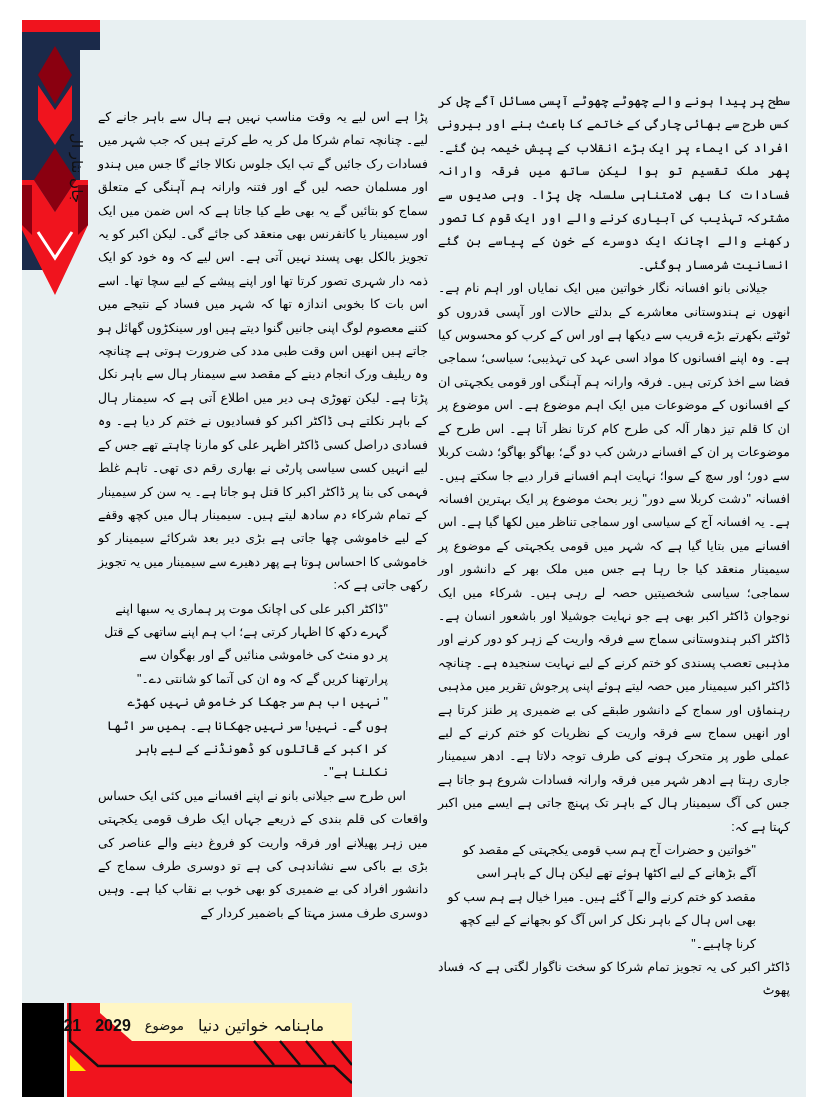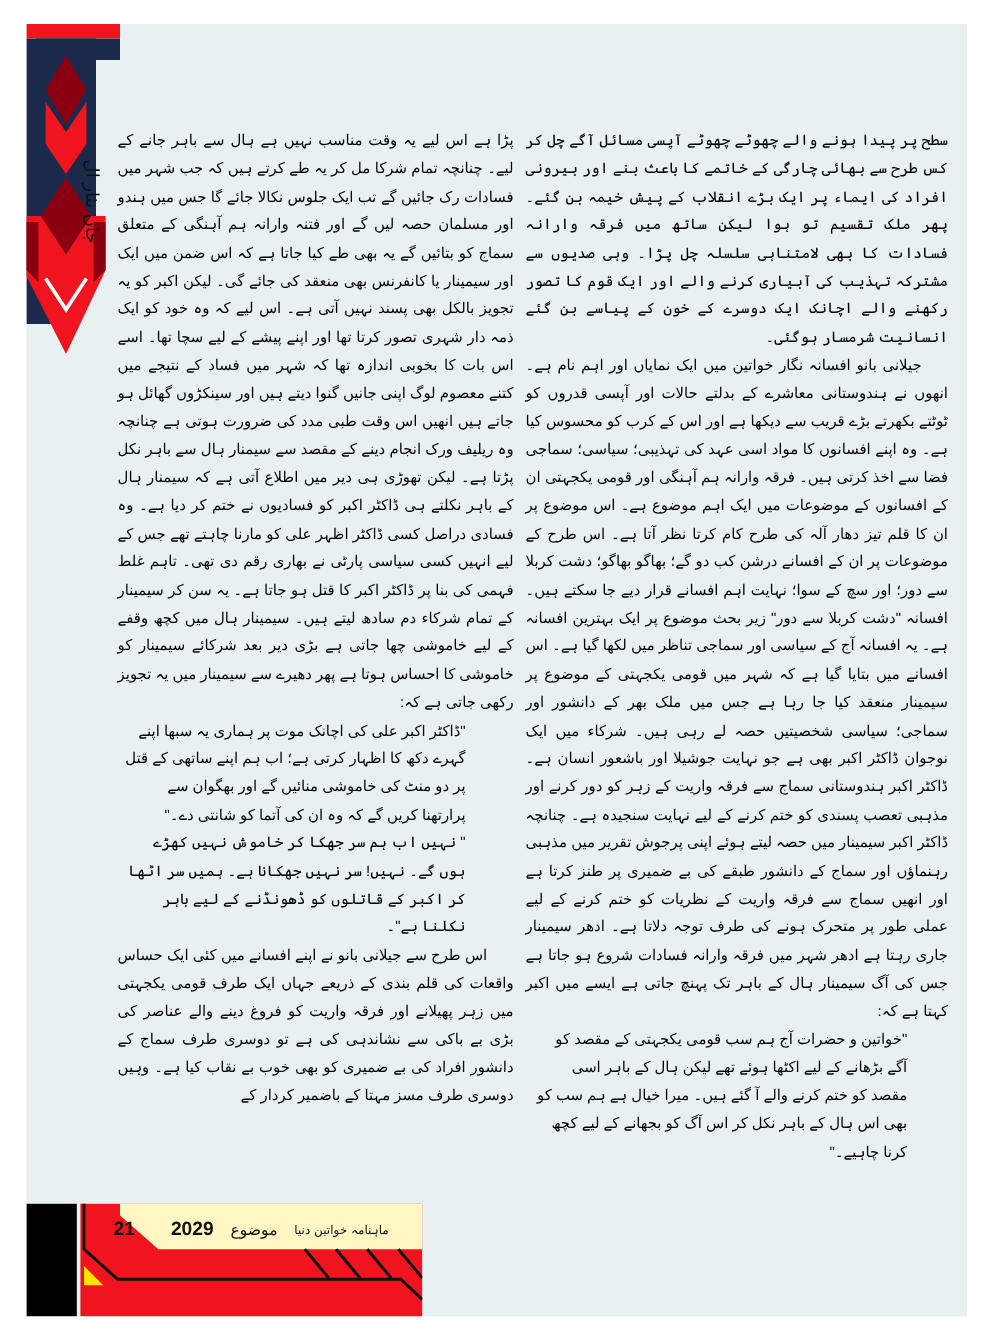--- a/index.html
+++ b/index.html
@@ -2,31 +2,31 @@
 <html><head>
 <meta charset="utf-8">
 <style>
   html, body { margin: 0; padding: 0; background: #ffffff; }
   body { width: 826px; height: 1118px; position: relative; overflow: hidden; font-family: "DejaVu Sans", sans-serif; }
   .page { position: absolute; left: 22px; top: 20px; width: 784px; height: 1077px; background: #e8f0f2; }
   
   .banner { position: absolute; left: 22px; top: 20px; width: 78px; height: 275px; }
   .author { position: absolute; left: 62px; top: 118px; width: 30px; height: 100px; writing-mode: vertical-rl; font-size: 15px; color: #111; direction: rtl; text-align: center; line-height: 30px; }
   .col { position: absolute; direction: rtl; text-align: justify; color: #000000; font-family: Liberation Sans, sans-serif; font-size: 12.4px; line-height: 23.4px; }
-  .col.right { left: 438px; top: 106px; width: 352px; }
+  .col.right { left: 438px; top: 90px; width: 352px; }
   .col.left { left: 98px; top: 106px; width: 330px; }
   .col p { margin: 0; text-indent: 0; }
   .col p.ind { text-indent: 22px; }
   .col .quote { text-align: right; padding-right: 34px; padding-left: 6px; }
   .col.left .quote { padding-right: 40px; }
   
   .footer { position: absolute; left: 22px; top: 1003px; width: 330px; height: 94px; }
   .footer-text { position: absolute; left: 126px; top: 1016px; width: 198px; display: flex; direction: rtl; gap: 14px; align-items: center; font-size: 13px; color: #111; white-space: nowrap; }
-  .footer-text .num { font-family: "Liberation Sans", sans-serif; font-weight: bold; font-size: 16px; direction: ltr; margin-left: 16px; }
-  .footer-text .mag { font-size: 10px; }
+  .footer-text .num { font-family: "Liberation Sans", sans-serif; font-weight: bold; font-size: 16px; direction: ltr; }
+  .footer-text .mag { font-size: 16px; }
 </style>
 </head>
 <body>
 
 <div class="page"></div>
 
 <svg class="banner" viewBox="0 0 78 275" width="78" height="275">
   <rect x="0" y="0" width="78" height="12" fill="#f0141e"></rect>
   <polygon points="0,12 78,12 78,30 36,30 36,170 22,190 22,250 0,250" fill="#1b2a4a"></polygon>
   <polygon points="8,12 58,12 58,160 33,200 8,160" fill="#1b2a4a"></polygon>
@@ -38,20 +38,21 @@
   <polygon points="56,165 66,165 66,205 56,215" fill="#8a0010"></polygon>
   <polyline points="16,212 33,238 50,212" fill="none" stroke="#ffffff" stroke-width="3"></polyline>
 </svg>
 
 <div class="author">جاں نثار ال</div>
 
 <div class="col right">
   <p>سطح پر پیدا ہونے والے چھوٹے چھوٹے آپسی مسائل آگے چل کر کس طرح سے بھائی چارگی کے خاتمے کا باعث بنے اور بیرونی افراد کی ایماء پر ایک بڑے انقلاب کے پیش خیمہ بن گئے۔ پھر ملک تقسیم تو ہوا لیکن ساتھ میں فرقہ وارانہ فسادات کا بھی لامتناہی سلسلہ چل پڑا۔ وہی صدیوں سے مشترکہ تہذیب کی آبیاری کرنے والے اور ایک قوم کا تصور رکھنے والے اچانک ایک دوسرے کے خون کے پیاسے بن گئے انسانیت شرمسار ہوگئی۔</p>
   <p class="ind">جیلانی بانو افسانہ نگار خواتین میں ایک نمایاں اور اہم نام ہے۔ انھوں نے ہندوستانی معاشرے کے بدلتے حالات اور آپسی قدروں کو ٹوٹتے بکھرتے بڑے قریب سے دیکھا ہے اور اس کے کرب کو محسوس کیا ہے۔ وہ اپنے افسانوں کا مواد اسی عہد کی تہذیبی؛ سیاسی؛ سماجی فضا سے اخذ کرتی ہیں۔ فرقہ وارانہ ہم آہنگی اور قومی یکجہتی ان کے افسانوں کے موضوعات میں ایک اہم موضوع ہے۔ اس موضوع پر ان کا قلم تیز دھار آلہ کی طرح کام کرتا نظر آتا ہے۔ اس طرح کے موضوعات پر ان کے افسانے درشن کب دو گے؛ بھاگو بھاگو؛ دشت کربلا سے دور؛ اور سچ کے سوا؛ نہایت اہم افسانے قرار دیے جا سکتے ہیں۔ افسانہ "دشت کربلا سے دور" زیر بحث موضوع پر ایک بہترین افسانہ ہے۔ یہ افسانہ آج کے سیاسی اور سماجی تناظر میں لکھا گیا ہے۔ اس افسانے میں بتایا گیا ہے کہ شہر میں قومی یکجہتی کے موضوع پر سیمینار منعقد کیا جا رہا ہے جس میں ملک بھر کے دانشور اور سماجی؛ سیاسی شخصیتیں حصہ لے رہی ہیں۔ شرکاء میں ایک نوجوان ڈاکٹر اکبر بھی ہے جو نہایت جوشیلا اور باشعور انسان ہے۔ ڈاکٹر اکبر ہندوستانی سماج سے فرقہ واریت کے زہر کو دور کرنے اور مذہبی تعصب پسندی کو ختم کرنے کے لیے نہایت سنجیدہ ہے۔ چنانچہ ڈاکٹر اکبر سیمینار میں حصہ لیتے ہوئے اپنی پرجوش تقریر میں مذہبی رہنماؤں اور سماج کے دانشور طبقے کی بے ضمیری پر طنز کرتا ہے اور انھیں سماج سے فرقہ واریت کے نظریات کو ختم کرنے کے لیے عملی طور پر متحرک ہونے کی طرف توجہ دلاتا ہے۔ ادھر سیمینار جاری رہتا ہے ادھر شہر میں فرقہ وارانہ فسادات شروع ہو جاتا ہے جس کی آگ سیمینار ہال کے باہر تک پہنچ جاتی ہے ایسے میں اکبر کہتا ہے کہ:</p>
   <p class="quote">"خواتین و حضرات آج ہم سب قومی یکجہتی کے مقصد کو آگے بڑھانے کے لیے اکٹھا ہوئے تھے لیکن ہال کے باہر اسی مقصد کو ختم کرنے والے آ گئے ہیں۔ میرا خیال ہے ہم سب کو بھی اس ہال کے باہر نکل کر اس آگ کو بجھانے کے لیے کچھ کرنا چاہیے۔"</p>
+  <p>ڈاکٹر اکبر کی یہ تجویز تمام شرکا کو سخت ناگوار لگتی ہے کہ فساد پھوٹ</p>
 </div>
 
 <div class="col left">
   <p>پڑا ہے اس لیے یہ وقت مناسب نہیں ہے ہال سے باہر جانے کے لیے۔ چنانچہ تمام شرکا مل کر یہ طے کرتے ہیں کہ جب شہر میں فسادات رک جائیں گے تب ایک جلوس نکالا جائے گا جس میں ہندو اور مسلمان حصہ لیں گے اور فتنہ وارانہ ہم آہنگی کے متعلق سماج کو بتائیں گے یہ بھی طے کیا جاتا ہے کہ اس ضمن میں ایک اور سیمینار یا کانفرنس بھی منعقد کی جائے گی۔ لیکن اکبر کو یہ تجویز بالکل بھی پسند نہیں آتی ہے۔ اس لیے کہ وہ خود کو ایک ذمہ دار شہری تصور کرتا تھا اور اپنے پیشے کے لیے سچا تھا۔ اسے اس بات کا بخوبی اندازہ تھا کہ شہر میں فساد کے نتیجے میں کتنے معصوم لوگ اپنی جانیں گنوا دیتے ہیں اور سینکڑوں گھائل ہو جاتے ہیں انھیں اس وقت طبی مدد کی ضرورت ہوتی ہے چنانچہ وہ ریلیف ورک انجام دینے کے مقصد سے سیمنار ہال سے باہر نکل پڑتا ہے۔ لیکن تھوڑی ہی دیر میں اطلاع آتی ہے کہ سیمنار ہال کے باہر نکلتے ہی ڈاکٹر اکبر کو فسادیوں نے ختم کر دیا ہے۔ وہ فسادی دراصل کسی ڈاکٹر اظہر علی کو مارنا چاہتے تھے جس کے لیے انہیں کسی سیاسی پارٹی نے بھاری رقم دی تھی۔ تاہم غلط فہمی کی بنا پر ڈاکٹر اکبر کا قتل ہو جاتا ہے۔ یہ سن کر سیمینار کے تمام شرکاء دم سادھ لیتے ہیں۔ سیمینار ہال میں کچھ وقفے کے لیے خاموشی چھا جاتی ہے بڑی دیر بعد شرکائے سیمینار کو خاموشی کا احساس ہوتا ہے پھر دھیرے سے سیمینار میں یہ تجویز رکھی جاتی ہے کہ:</p>
   <p class="quote">"ڈاکٹر اکبر علی کی اچانک موت پر ہماری یہ سبھا اپنے گہرے دکھ کا اظہار کرتی ہے؛ اب ہم اپنے ساتھی کے قتل پر دو منٹ کی خاموشی منائیں گے اور بھگوان سے پرارتھنا کریں گے کہ وہ ان کی آتما کو شانتی دے۔"</p>
   <p class="quote">" نہیں اب ہم سر جھکا کر خاموش نہیں کھڑے ہوں گے۔ نہیں! سر نہیں جھکانا ہے۔ ہمیں سر اٹھا کر اکبر کے قاتلوں کو ڈھونڈنے کے لیے باہر نکلنا ہے"۔</p>
   <p class="ind">اس طرح سے جیلانی بانو نے اپنے افسانے میں کئی ایک حساس واقعات کی قلم بندی کے ذریعے جہاں ایک طرف قومی یکجہتی میں زہر پھیلانے اور فرقہ واریت کو فروغ دینے والے عناصر کی بڑی بے باکی سے نشاندہی کی ہے تو دوسری طرف سماج کے دانشور افراد کی بے ضمیری کو بھی خوب بے نقاب کیا ہے۔ وہیں دوسری طرف مسز مہتا کے باضمیر کردار کے</p>
 </div>
 
 <svg class="footer" viewBox="0 0 330 94" width="330" height="94">

